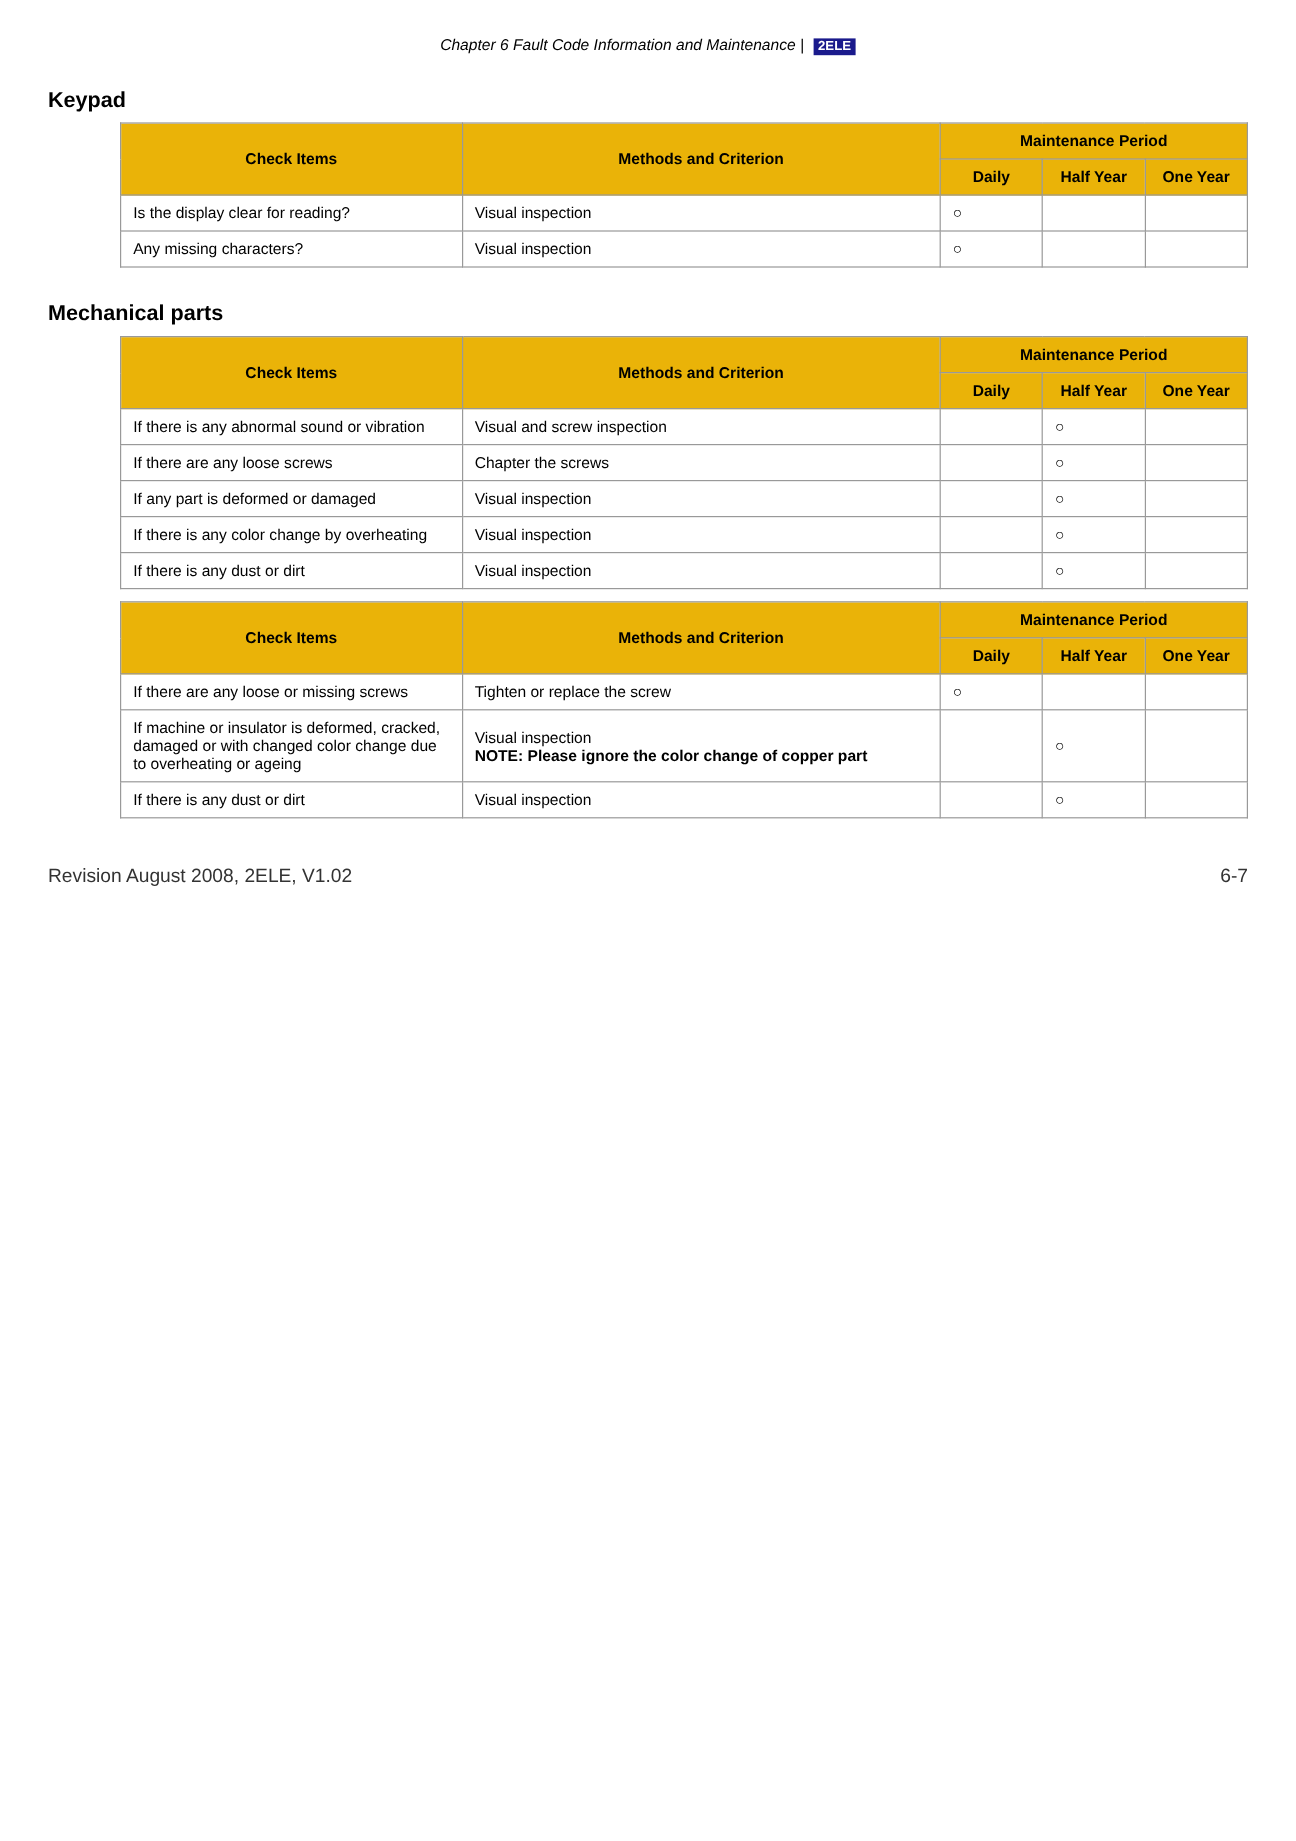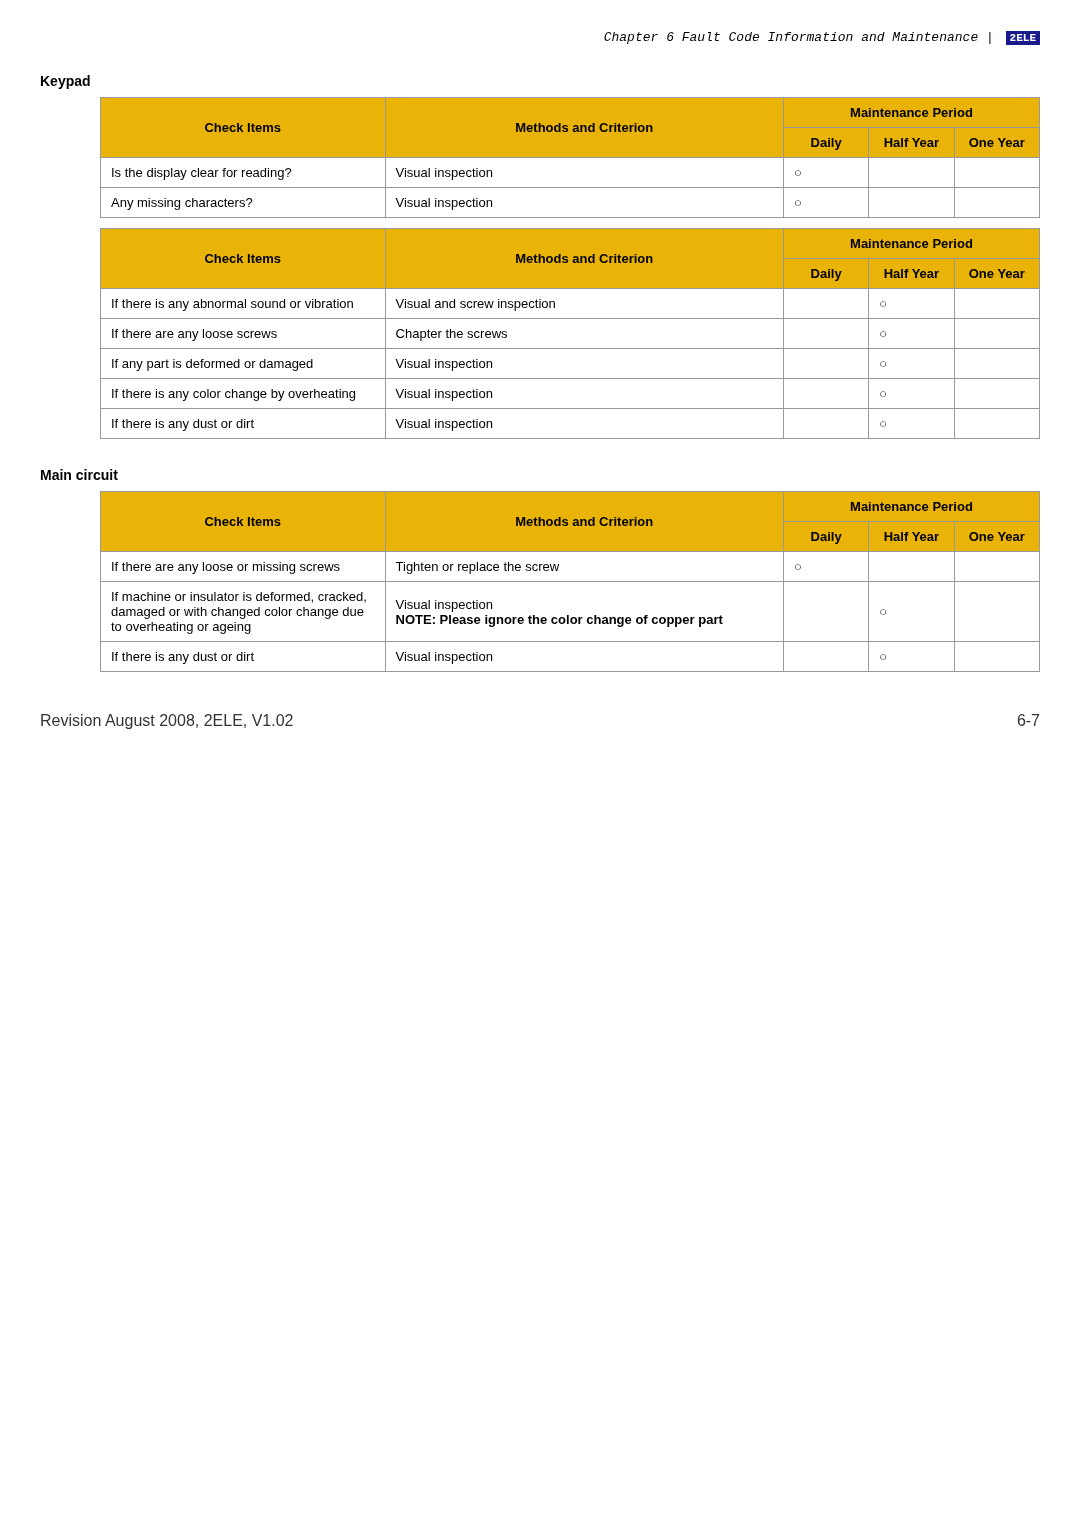--- a/index.html
+++ b/index.html
@@ -7,40 +7,39 @@
       font-family: Arial, sans-serif;
       font-size: 13px;
       background: #fff;
       color: #000;
       padding: 30px 40px 30px 40px;
       width: 1080px;
       min-height: 1534px;
     }
 
     .page-header {
-      text-align: right;
+      text-align: center;
       font-style: italic;
       font-size: 13px;
       margin-bottom: 18px;
       border-bottom: none;
-      font-family: Liberation Mono, monospace;
     }
     .page-header .brand {
       font-weight: bold;
       font-style: normal;
       background: #1a1a8c;
       color: #fff;
       padding: 1px 4px;
       font-size: 11px;
       margin-left: 4px;
     }
 
     .section-title {
       font-weight: bold;
-      font-size: 14px;
+      font-size: 18px;
       margin-bottom: 8px;
       margin-top: 28px;
     }
 
     .maintenance-table {
       width: 100%;
       border-collapse: collapse;
       margin-left: 60px;
       width: calc(100% - 60px);
       margin-bottom: 10px;
@@ -111,20 +110,21 @@
         </tr>
         <tr>
           <td class="col-check">Any missing characters?</td>
           <td class="col-method">Visual inspection</td>
           <td class="circle">○</td>
           <td class="circle"></td>
           <td class="circle"></td>
         </tr>
       </tbody>
     </table>
+    <div class="section-title">Mechanical parts</div>
     <table class="maintenance-table">
       <thead>
         <tr>
           <th class="col-check" rowspan="2">Check Items</th>
           <th class="col-method" rowspan="2">Methods and Criterion</th>
           <th colspan="3">Maintenance Period</th>
         </tr>
         <tr>
           <th class="col-daily">Daily</th>
           <th class="col-half">Half Year</th>
@@ -162,21 +162,20 @@
         </tr>
         <tr>
           <td class="col-check">If there is any dust or dirt</td>
           <td class="col-method">Visual inspection</td>
           <td class="circle"></td>
           <td class="circle">○</td>
           <td class="circle"></td>
         </tr>
       </tbody>
     </table>
-    <div class="section-title">Main circuit</div>
     <table class="maintenance-table">
       <thead>
         <tr>
           <th class="col-check" rowspan="2">Check Items</th>
           <th class="col-method" rowspan="2">Methods and Criterion</th>
           <th colspan="3">Maintenance Period</th>
         </tr>
         <tr>
           <th class="col-daily">Daily</th>
           <th class="col-half">Half Year</th>

